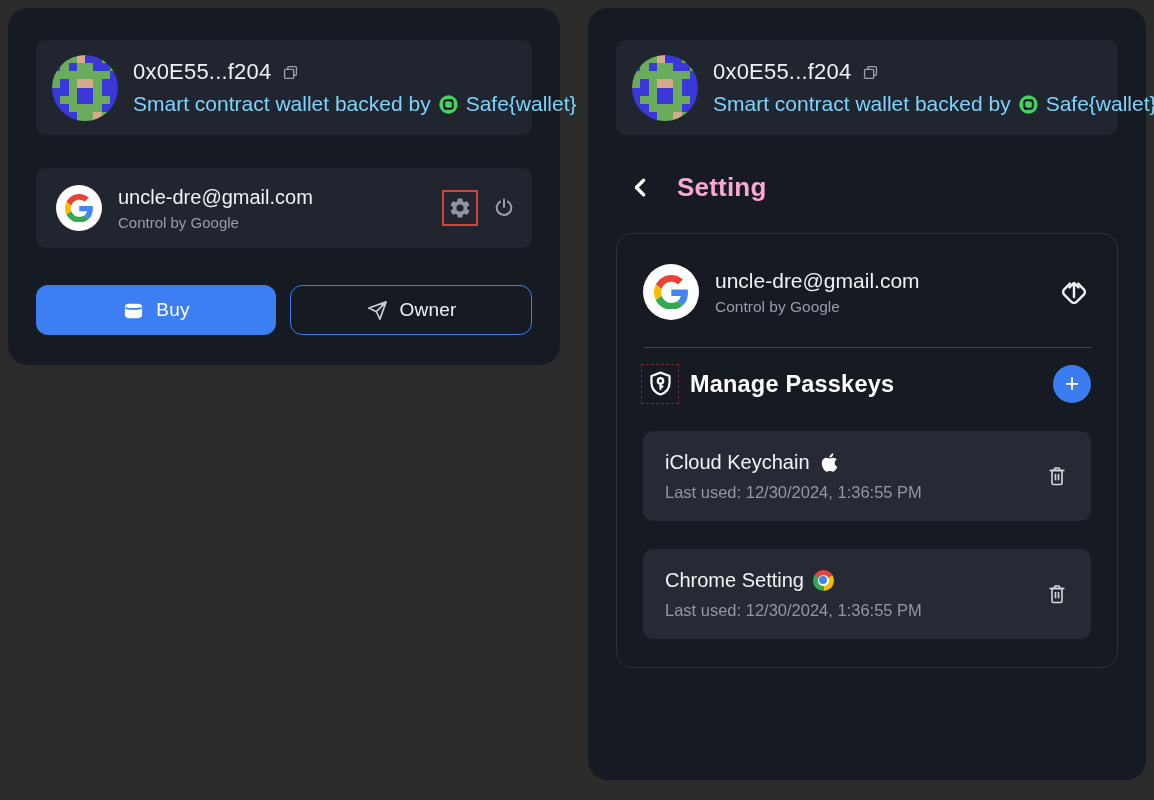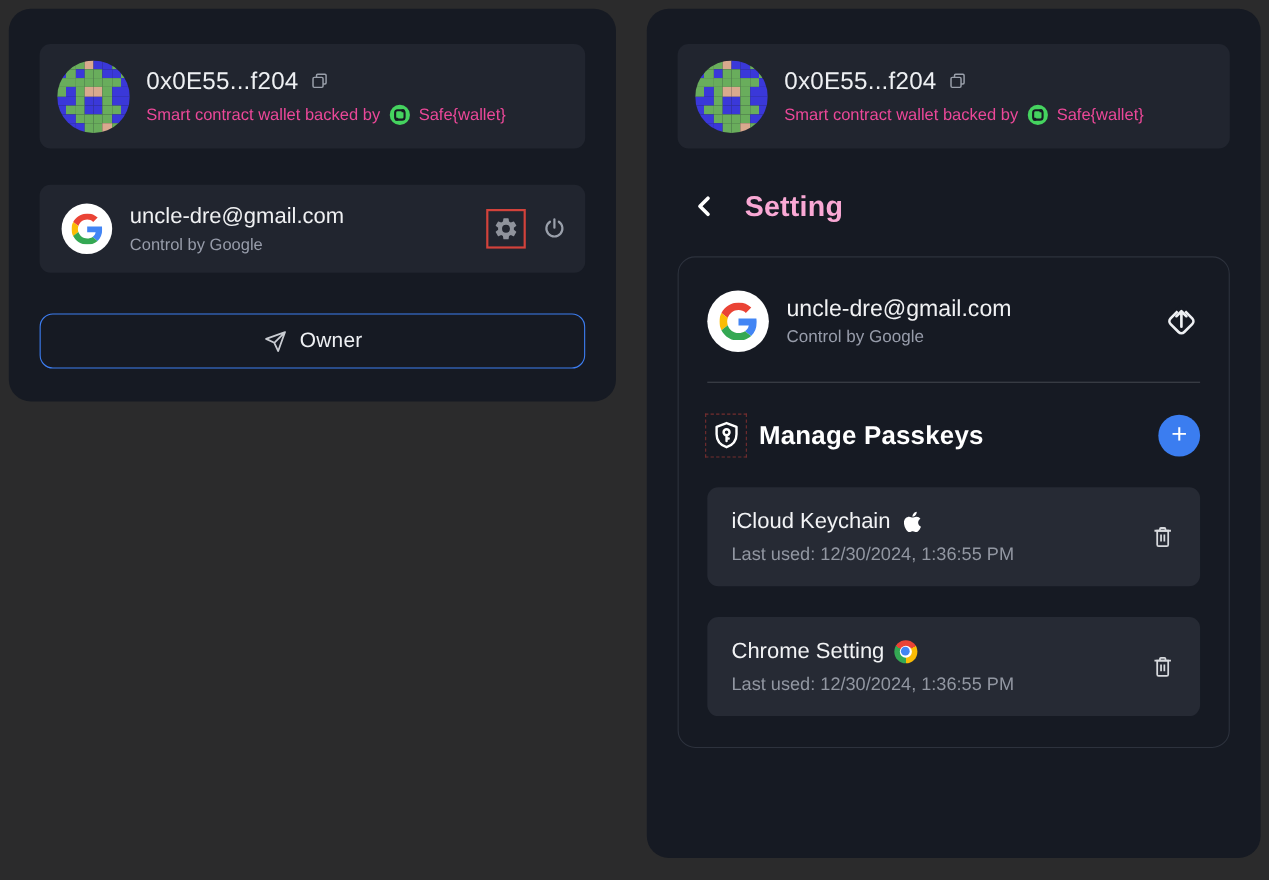--- a/index.html
+++ b/index.html
@@ -17,21 +17,21 @@
   
   .wallet-card{
     background:#21252f;border-radius:10px;height:95px;
     display:flex;align-items:center;gap:15px;padding:0 16px 0 16px;box-sizing:border-box;
   }
   .avatar{width:66px;height:66px;border-radius:50%;overflow:hidden;flex:none;display:grid;
     grid-template-columns:repeat(8,1fr);grid-template-rows:repeat(8,1fr);}
   .avatar i{display:block;}
   .wallet-info{display:flex;flex-direction:column;gap:7px;min-width:0;}
   .wallet-title-row{display:flex;align-items:center;gap:10px;color:#eef0f3;font-size:22px;font-weight:500;letter-spacing:.2px;}
-  .wallet-sub{display:flex;align-items:center;gap:7px;color:#ec4899;font-size:15px;white-space:nowrap;}
+  .wallet-sub{display:flex;align-items:center;gap:7px;color:#7dd3fc;font-size:21px;white-space:nowrap;}
   .icon-18{width:19px;height:19px;flex:none;color:#9aa0ab;}
   .icon-20{width:21px;height:21px;flex:none;}
 
   
   .account-card{
     margin-top:33px;background:#21252f;border-radius:10px;height:80px;
     display:flex;align-items:center;gap:16px;padding:0 16px 0 20px;box-sizing:border-box;
   }
   .gcircle{border-radius:50%;background:#fff;flex:none;display:flex;align-items:center;justify-content:center;}
   .gcircle.s46{width:46px;height:46px;}
@@ -68,21 +68,21 @@
   }
   .srow-account{display:flex;align-items:center;gap:16px;}
   .s-email{color:#f0f1f3;font-size:21px;}
   .s-sub{color:#979caa;font-size:15.5px;margin-top:5px;}
   .export-btn{margin-left:auto;}
   .export-btn svg{width:34px;height:34px;}
   .owner-row{margin-top:31px;display:flex;align-items:center;gap:11px;color:#eef0f3;font-size:21px;}
   .owner-row .icon-18{width:21px;height:21px;}
   .divider{height:1px;background:#40444d;margin-top:27px;}
 
-  .passkeys-header{margin-top:29px;display:flex;align-items:center;gap:13px;}
+  .passkeys-header{margin-top:17px;display:flex;align-items:center;gap:13px;}
   .shield-wrap{width:34px;height:36px;display:flex;align-items:center;justify-content:center;
     outline:1px dashed rgba(210,66,59,.5);outline-offset:1px;}
   .shield-wrap svg{width:31px;height:33px;}
   .passkeys-title{color:#ffffff;font-size:23.5px;font-weight:700;letter-spacing:.2px;}
   .plus-btn{margin-left:auto;width:38px;height:38px;border-radius:50%;border:none;background:#3b7df0;
     color:#fff;font-size:25px;line-height:1;display:flex;align-items:center;justify-content:center;cursor:pointer;
     font-family:inherit;padding-bottom:3px;}
 
   .passkey-row{
     margin-top:28px;background:#262a34;border-radius:10px;min-height:90px;
@@ -221,20 +221,27 @@
         <button class="iconbtn power">
           <svg viewBox="0 0 24 24" fill="none" stroke="#9aa0ab" stroke-width="2" stroke-linecap="round">
             <path d="M12 3.5v7.5"></path>
             <path d="M8 5.6a7.3 7.3 0 1 0 8 0"></path>
           </svg>
         </button>
       </div>
     </div>
 
     <div class="actions-row">
+      <button class="btn-primary">
+        <svg viewBox="0 0 24 24">
+          <rect x="3" y="5" width="18" height="15" rx="4" fill="#ffffff"></rect>
+          <path d="M3.5 9.1c2.2 1.7 14.8 1.7 17 0" stroke="#3d7ef2" stroke-width="1.8" fill="none"></path>
+        </svg>
+        <span>Buy</span>
+      </button>
       <button class="btn-outline">
         <svg viewBox="0 0 24 24" fill="none" stroke="#c9ccd2" stroke-width="1.7" stroke-linecap="round" stroke-linejoin="round">
           <path d="M21 3 10.8 13.2M21 3l-6.5 18-3.7-7.8L3 9.5 21 3z"></path>
         </svg>
         <span>Owner</span>
       </button>
     </div>
   </section>
 
   <section class="panel panel-right">

